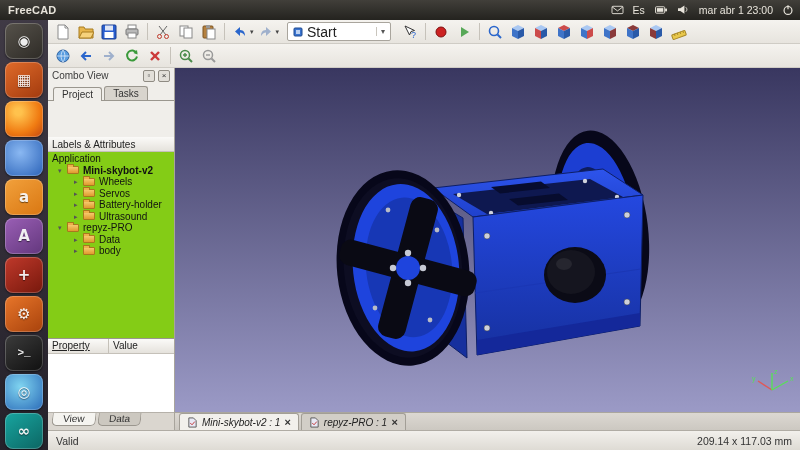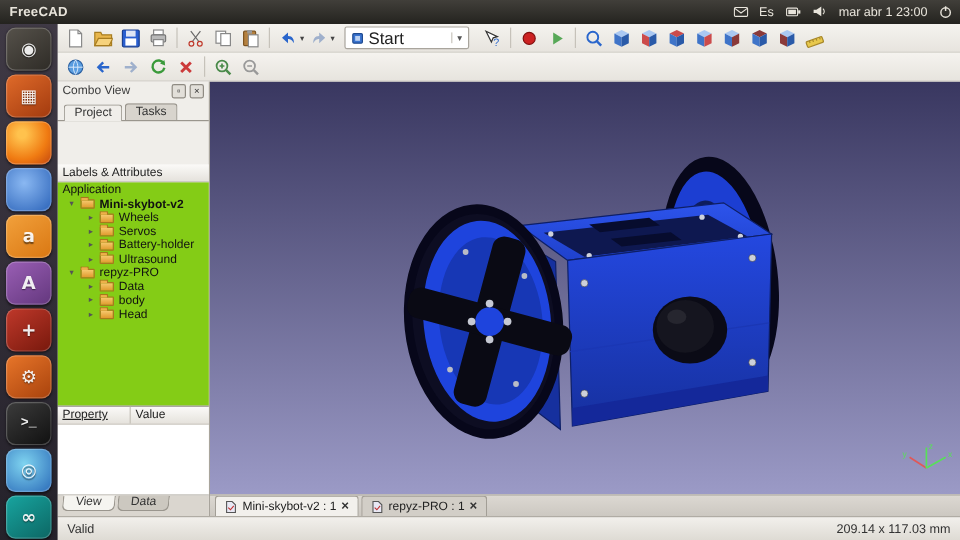--- a/index.html
+++ b/index.html
@@ -66,21 +66,21 @@
   .prophdr span:first-child{width:52px;border-right:1px solid #c5c1b9;text-decoration:underline;}
   .propbody{height:58px;background:#fff;border-bottom:1px solid #b5b1a9;}
   .vtabs{height:17px;display:flex;align-items:flex-start;padding-left:4px;gap:2px;background:#dad6cf;}
   .vtab{padding:0 10px 1px;font-size:10px;border:1px solid #9a968e;border-top:none;
     border-radius:0 0 5px 5px;background:#ccc8c0;color:#333;transform:skewX(-6deg);}
   .vtab.active{background:#f5f4f0;}
   
   .vpcol{flex:1;display:flex;flex-direction:column;min-width:0;}
   .view3d{flex:1;display:block;width:100%;height:100%;}
   .doctabs{height:18px;flex:0 0 18px;background:linear-gradient(#dcd8d2,#ccc8c1);
-    border-top:1px solid #aaa69e;display:flex;align-items:flex-start;padding-left:4px;gap:2px;box-sizing:border-box;}
+    border-top:1px solid #aaa69e;display:flex;align-items:flex-start;padding-left:4px;gap:2px;box-sizing:border-box;font-style:italic;}
   .dtab{display:flex;align-items:center;gap:4px;height:16px;padding:0 7px;border:1px solid #a29e96;border-bottom:none;
     border-radius:3px 3px 0 0;font-size:10px;color:#222;background:#d2cec7;}
   .dtab.active{background:#f2f0ec;}
   .dtab svg{width:11px;height:11px;display:block;}
   .dclose{font-size:11px;font-weight:bold;color:#333;line-height:1;}
   
   .statusbar{height:20px;flex:0 0 20px;display:flex;align-items:center;justify-content:space-between;
     padding:0 8px;background:linear-gradient(#f2f0ec,#dedbd4);border-top:1px solid #b0aca4;
     font-size:10.5px;color:#333;box-sizing:border-box;}
 </style>
@@ -405,25 +405,20 @@
           <div class="trow lvl2">
               <span class="arrow">▸</span>
               <span class="folder"></span>
               <span class="tlabel">Data</span>
             </div>
           <div class="trow lvl2">
               <span class="arrow">▸</span>
               <span class="folder"></span>
               <span class="tlabel">body</span>
             </div>
-          <div class="trow lvl2">
-              <span class="arrow">▸</span>
-              <span class="folder"></span>
-              <span class="tlabel">Head</span>
-            </div>
         </div>
         <div class="prophdr">
           <span>Property</span>
           <span>Value</span>
         </div>
         <div class="propbody"></div>
         <div class="vtabs">
           <span class="vtab active">View</span>
           <span class="vtab">Data</span>
         </div>

